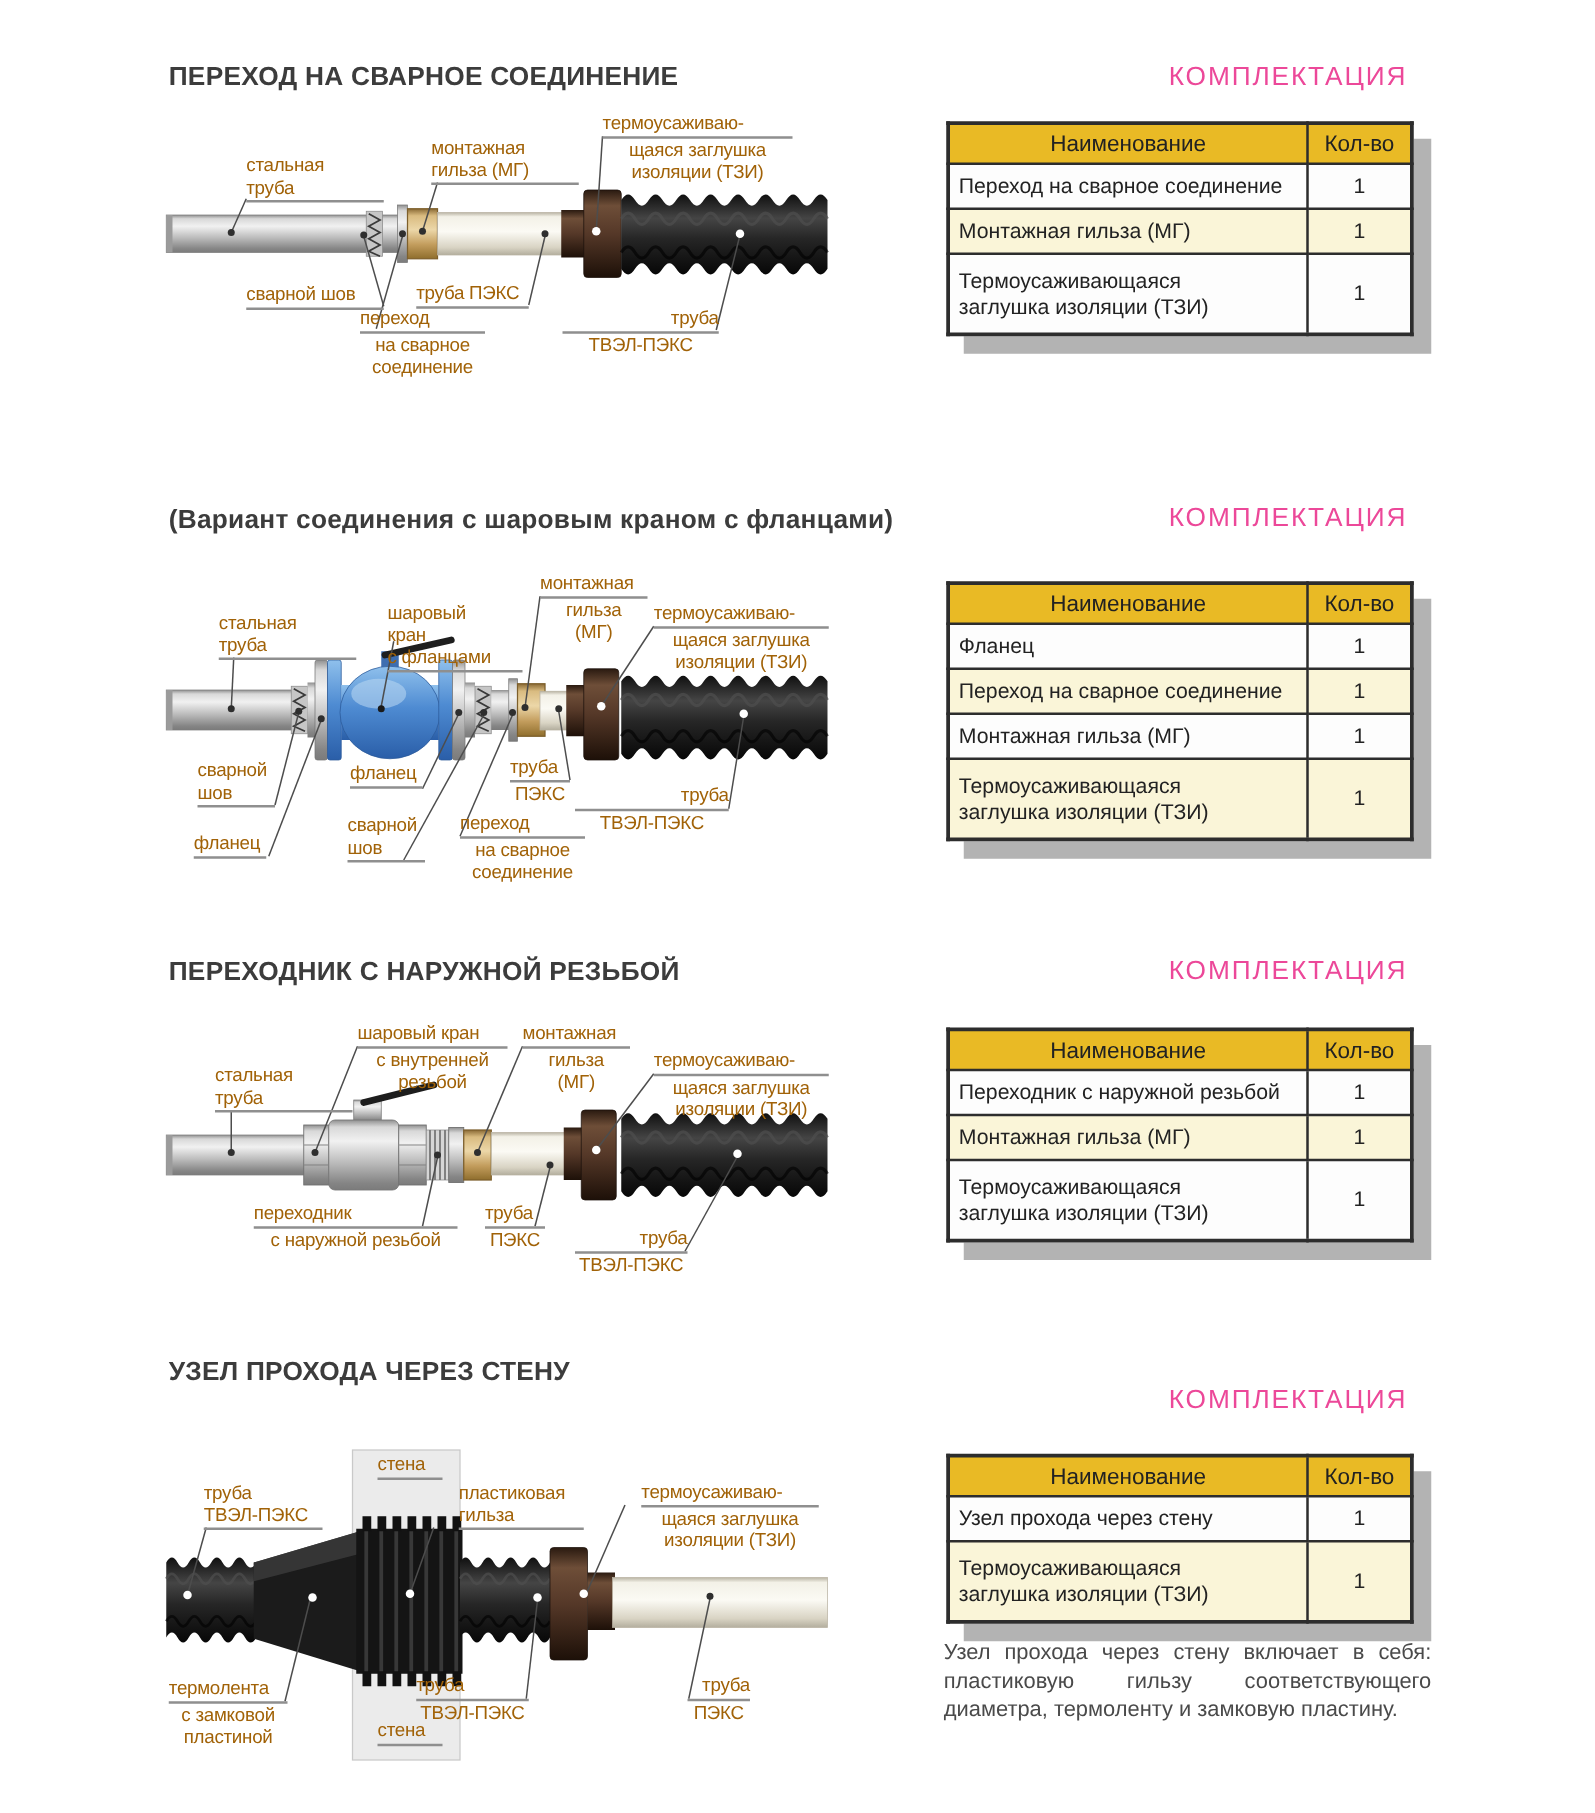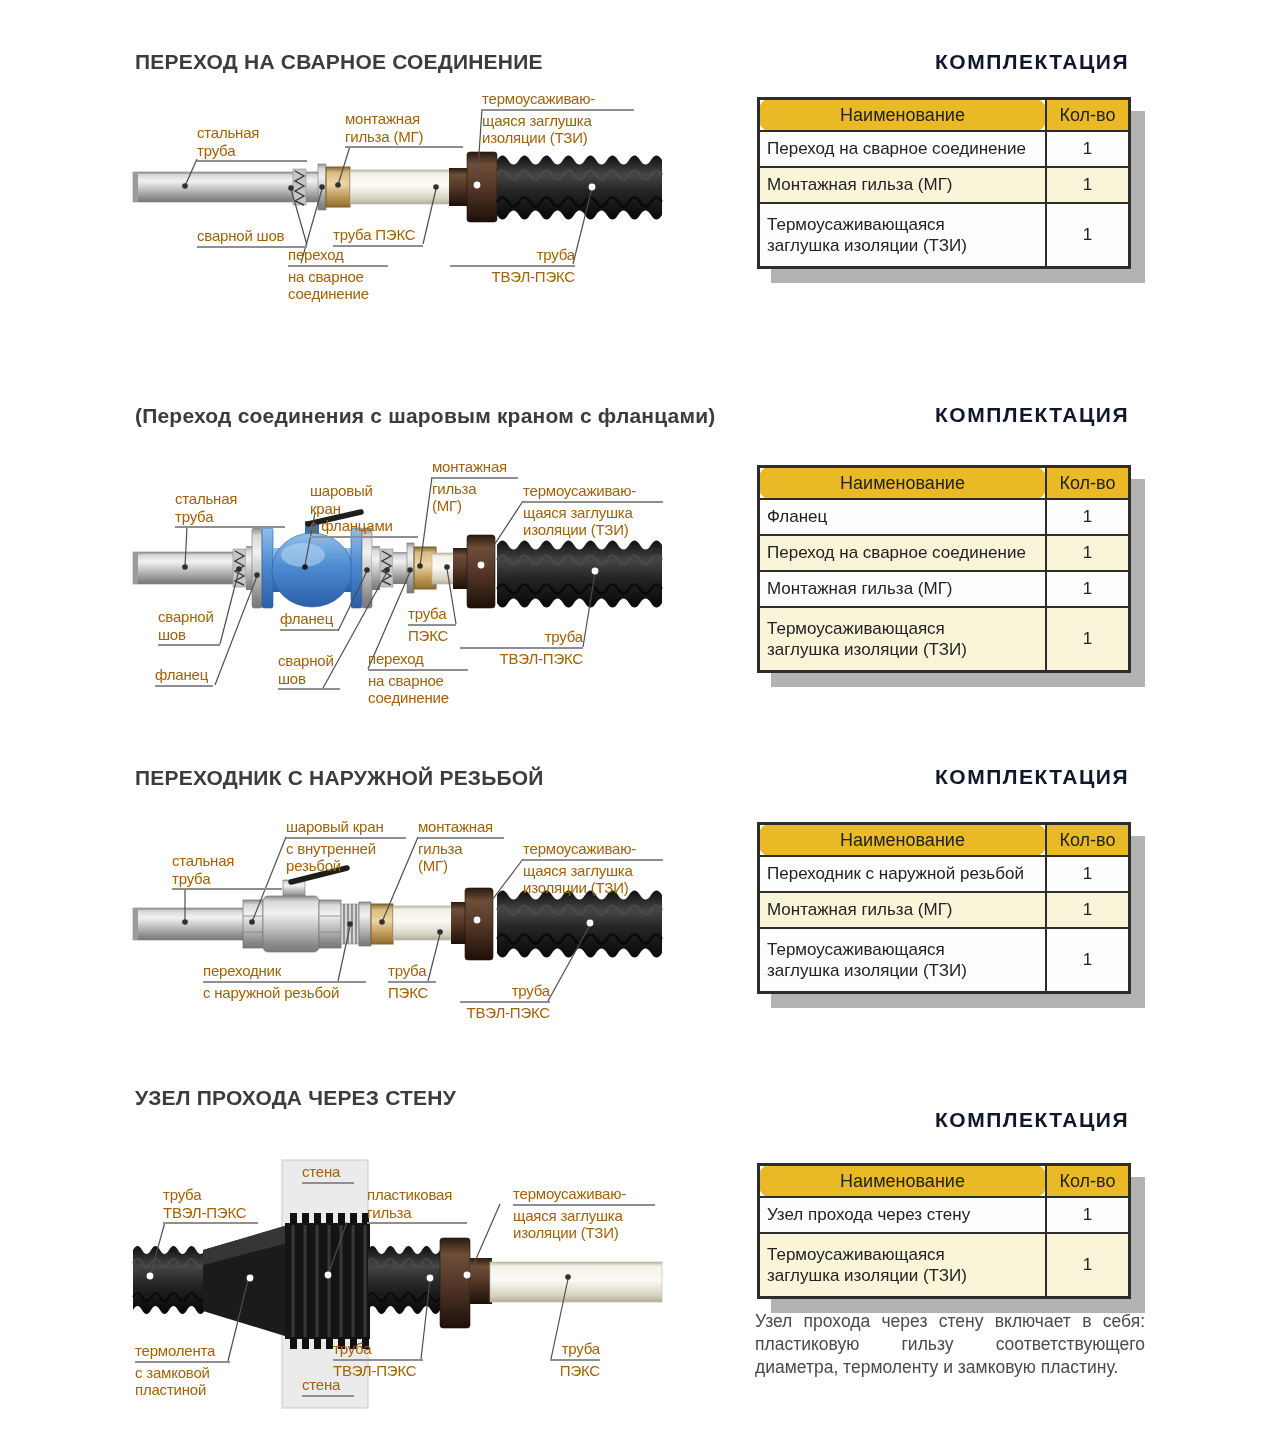--- a/index.html
+++ b/index.html
@@ -1,29 +1,29 @@
 <!DOCTYPE html>
 <html><head>
 <meta charset="utf-8">
 <style>
   html,body{margin:0;padding:0;background:#fff;}
   .page{position:relative;width:1276px;height:1450px;background:#ffffff;overflow:hidden;
         font-family:"Liberation Sans",sans-serif;}
   .sec-title{position:absolute;font-size:21px;font-weight:bold;color:#3c3c3c;letter-spacing:.2px;white-space:nowrap;}
-  .kit{position:absolute;font-size:21px;color:#0f172a;letter-spacing:1.5px;white-space:nowrap;font-weight:bold;}
+  .kit{position:absolute;font-size:21px;color:#ec4899;letter-spacing:1.5px;white-space:nowrap;}
   .diag{position:absolute;}
   .lbl{position:absolute;font-size:15px;line-height:1.18;color:#a16207;letter-spacing:-.2px;}
   .lbl .a{display:block;white-space:pre-line;border-bottom:2px solid #8f8f8f;padding-bottom:1px;}
-  .lbl .b{display:block;white-space:pre-line;padding-top:1px;}
+  .lbl .b{display:block;white-space:pre-line;padding-top:1px;text-align:center;}
   .kit-table{position:absolute;border-collapse:collapse;background:#fdfdfd;
              box-shadow:14px 14px 0 0 #b3b3b3;table-layout:fixed;}
   .kit-table th,.kit-table td{border:2px solid #2d2d2d;}
   .kit-table{border:3px solid #2d2d2d;}
   .kit-table th{background:#e9ba25;font-weight:normal;font-size:18px;color:#222;height:28px;}
-  .kit-table th.name{width:283px;border-radius:11px;}
+  .kit-table th.name{width:283px;}
   .kit-table th.qty{width:79px;}
   .kit-table td.name{font-size:17px;color:#222;padding:2px 7px;white-space:pre-line;line-height:1.25;}
   .kit-table td.qty{font-size:17px;color:#222;text-align:center;}
   .kit-table tr.r1 td{height:30px;}
   .kit-table tr.r2 td{height:58px;}
   .kit-table tbody tr:nth-child(even) td{background:#faf5d8;}
   .footnote{position:absolute;font-size:17.5px;color:#4a4a4a;text-align:justify;line-height:1.32;}
   .ar{text-align:right;}
 </style>
 </head>
@@ -167,21 +167,21 @@
           <td class="qty">1</td>
         </tr>
       <tr class="r2">
           <td class="name">Термоусаживающаяся
 заглушка изоляции (ТЗИ)</td>
           <td class="qty">1</td>
         </tr>
     </tbody>
   </table>
 
-  <div class="sec-title" style="left:135px;top:404px;">(Переход соединения с шаровым краном с фланцами)</div>
+  <div class="sec-title" style="left:135px;top:404px;">(Вариант соединения с шаровым краном с фланцами)</div>
   <div class="kit" style="left:935px;top:403px;">КОМПЛЕКТАЦИЯ</div>
 
   <svg class="diag" style="left:125px;top:445px" width="545" height="270" viewBox="0 0 545 270">
     <rect x="8" y="107" width="105" height="32" fill="url(#steelG)" stroke="#7e7e7e" stroke-width=".6"></rect>
     <rect x="8" y="107" width="5" height="32" fill="#9b9b9b"></rect>
     <g>
       <rect x="108" y="104" width="13" height="38" fill="#c6c6c6" stroke="#8a8a8a" stroke-width=".6"></rect>
       <path d="M110,106 l9,5 l-9,5 l9,5 l-9,5 l9,5 l-9,5 l9,4" stroke="#3a3a3a" stroke-width="1.4" fill="none"></path>
       <rect x="121" y="101" width="7" height="44" fill="url(#steelG)"></rect>
     </g>

